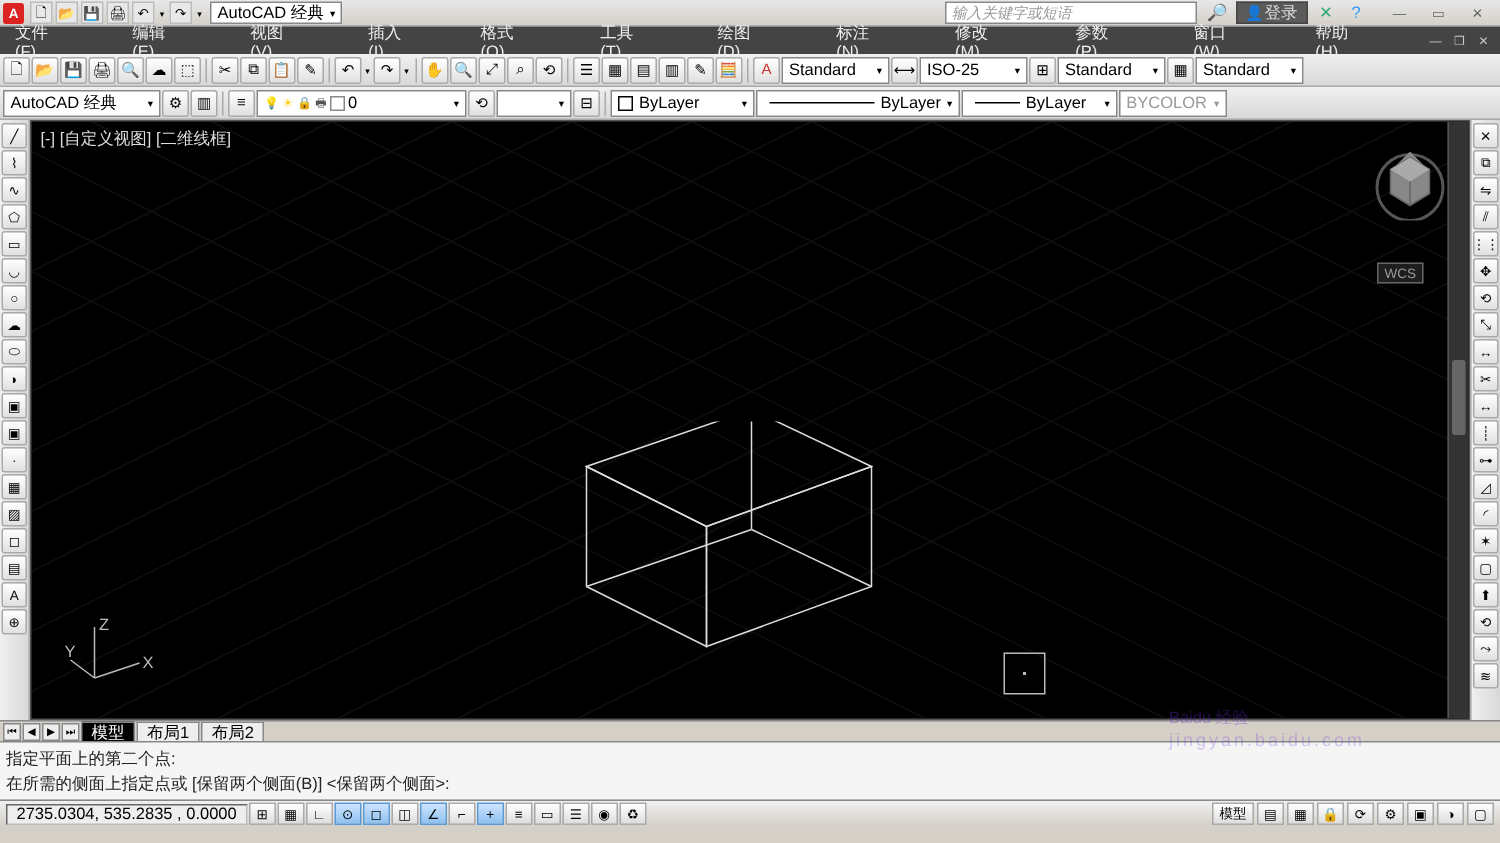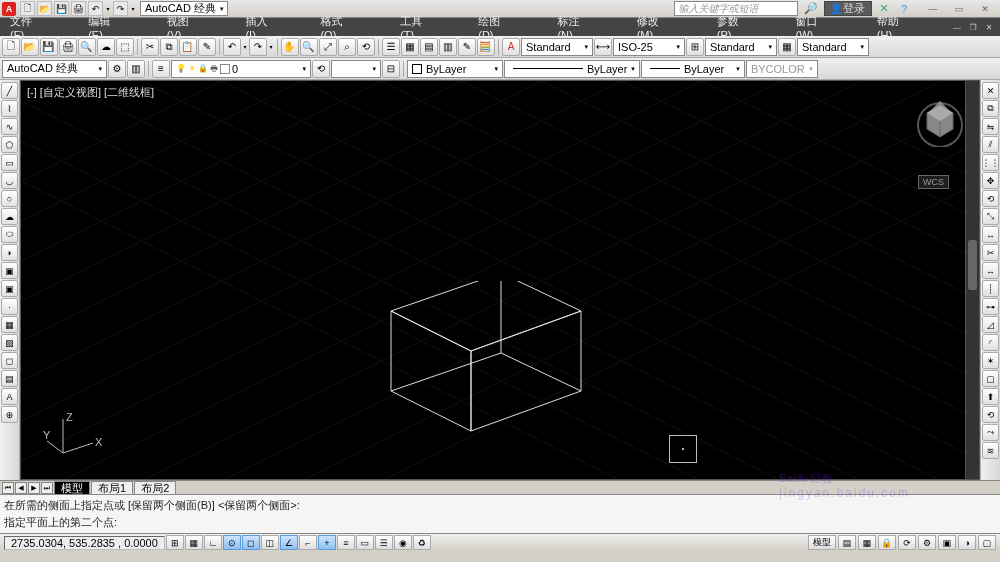--- a/index.html
+++ b/index.html
@@ -5,21 +5,21 @@
 * { margin: 0; padding: 0; box-sizing: border-box; font-family: "Microsoft YaHei", SimSun, sans-serif; font-size: 11px; }
 body { width: 1000px; height: 562px; background: #d4d0c8; overflow: hidden; position: relative; }
 
 
 .title-bar { height: 18px; background: linear-gradient(to bottom, #e8e8e8, #d4d0c8); display: flex; align-items: center; padding: 0 2px; border-bottom: 1px solid #888; }
 .app-icon { width: 14px; height: 14px; background: #d22; border-radius: 2px; margin-right: 4px; display: flex; align-items: center; justify-content: center; color: #fff; font-weight: bold; font-size: 9px; }
 .qat { display: flex; gap: 2px; }
 .qat-btn { width: 15px; height: 15px; background: #e8e8e8; border: 1px solid #bbb; display: flex; align-items: center; justify-content: center; font-size: 9px; cursor: pointer; }
 .qat-dd { width: 6px; height: 15px; display: flex; align-items: center; justify-content: center; font-size: 6px; }
 .workspace-combo { height: 15px; background: #fff; border: 1px solid #888; padding: 0 4px; font-size: 10px; display: flex; align-items: center; margin-left: 4px; }
-.title-search { margin-left: auto; width: 124px; height: 15px; background: #fff; border: 1px solid #888; padding: 0 4px; font-size: 10px; color: #999; font-style: italic; display: flex; align-items: center; }
+.title-search { margin-left: auto; width: 168px; height: 15px; background: #fff; border: 1px solid #888; padding: 0 4px; font-size: 10px; color: #999; font-style: italic; display: flex; align-items: center; }
 .title-right { display: flex; gap: 4px; align-items: center; margin-left: 6px; }
 .user-btn { height: 15px; padding: 0 6px; background: #5a5a5a; color: #ddd; font-size: 10px; display: flex; align-items: center; border: 1px solid #444; }
 .title-icon { width: 16px; height: 16px; display: flex; align-items: center; justify-content: center; color: #555; cursor: pointer; }
 .win-controls { display: flex; gap: 0; margin-left: 8px; }
 .win-btn { width: 26px; height: 15px; display: flex; align-items: center; justify-content: center; font-size: 9px; color: #666; cursor: pointer; }
 
 
 .menu-bar { height: 18px; background: #444; display: flex; align-items: center; padding: 0 4px; color: #eee; gap: 35px; }
 .menu-item { padding: 0 6px; height: 100%; display: flex; align-items: center; font-size: 11px; cursor: pointer; }
 .doc-controls { margin-left: auto; display: flex; gap: 2px; }
@@ -371,22 +371,22 @@
   <div class="nav-btn">⏮</div>
   <div class="nav-btn">◀</div>
   <div class="nav-btn">▶</div>
   <div class="nav-btn">⏭</div>
   <div class="layout-tab active">模型</div>
   <div class="layout-tab">布局1</div>
   <div class="layout-tab">布局2</div>
 </div>
 
 <div class="command-area">
+  <div class="cmd-line">指定平面上的第二个点:</div>
   <div class="cmd-line">在所需的侧面上指定点或 [保留两个侧面(B)] &lt;保留两个侧面&gt;:</div>
-  <div class="cmd-line">指定平面上的第二个点:</div>
 </div>
 
 <div class="status-bar">
   <div class="coords">2735.0304, 535.2835 , 0.0000</div>
   <div class="status-btn">⊞</div>
   <div class="status-btn">▦</div>
   <div class="status-btn">∟</div>
   <div class="status-btn active">⊙</div>
   <div class="status-btn active">◻</div>
   <div class="status-btn">◫</div>

